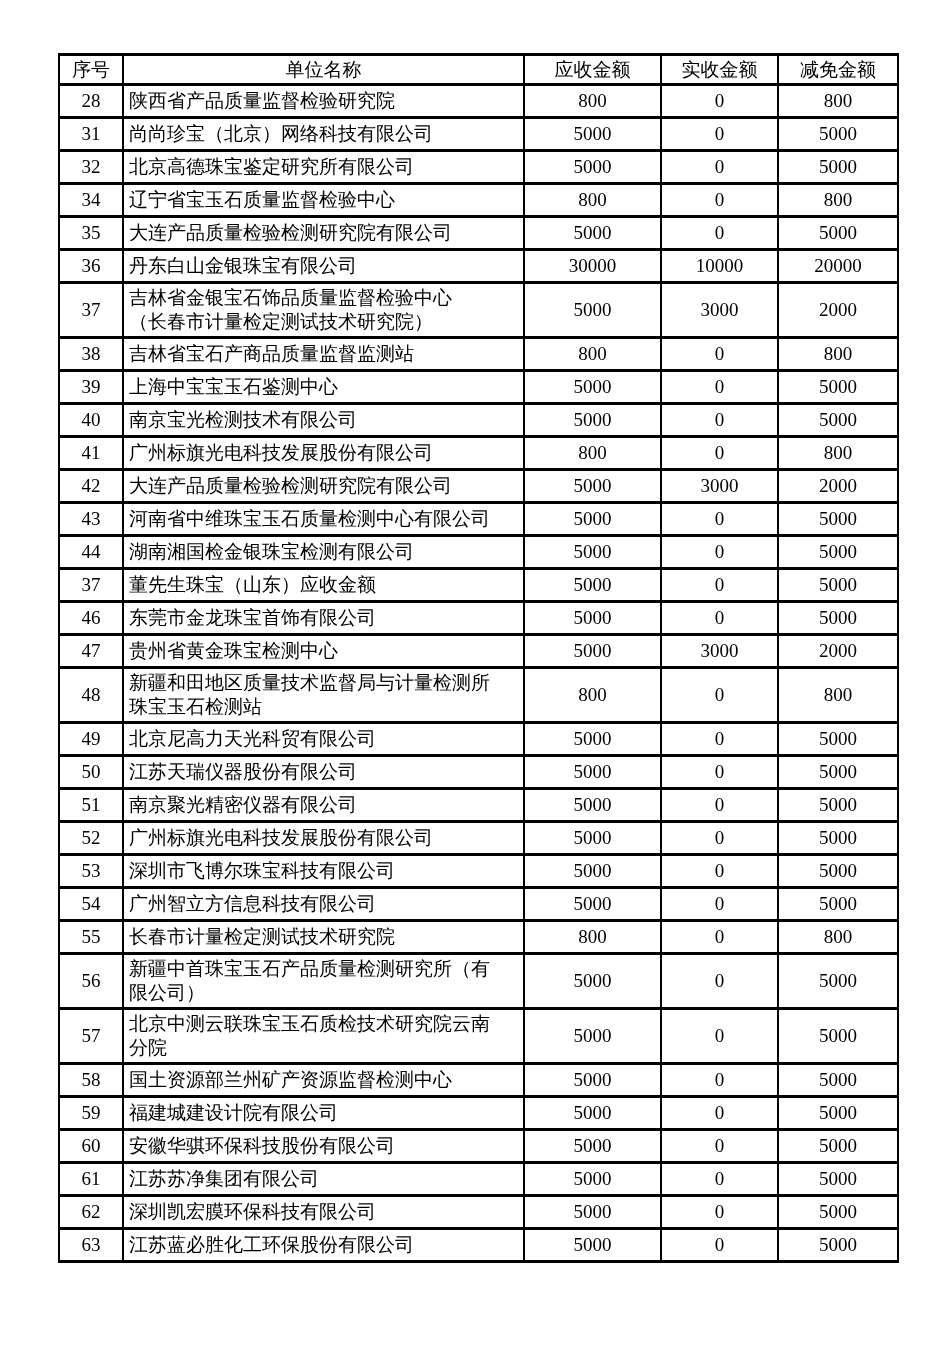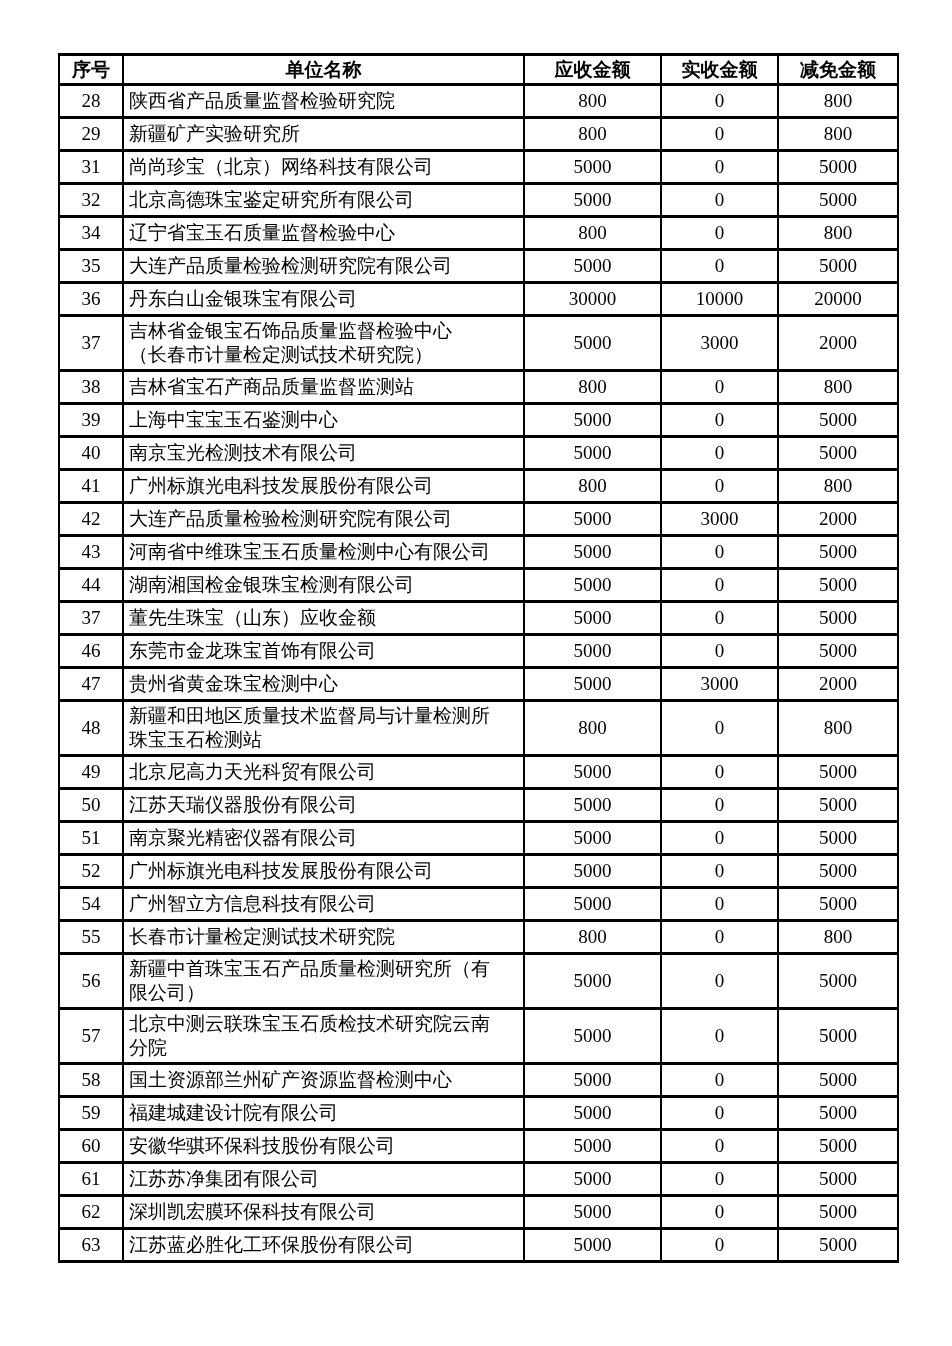--- a/index.html
+++ b/index.html
@@ -31,21 +31,21 @@
     border-right: 2px solid #000;
     border-top: 3px solid #000;
     border-bottom: 3px solid #000;
     padding: 0;
     vertical-align: middle;
     font-size: 19px;
     line-height: 24px;
     overflow: hidden;
   }
   .fee-table th {
-    font-weight: bold;
+    font-weight: normal;
     height: 27px;
   }
   .fee-table td {
     height: 26px;
   }
   td.c-no, td.c-amt {
     text-align: center;
     font-family: "Liberation Serif", "DejaVu Serif", serif;
   }
   td.c-name {
@@ -77,27 +77,20 @@
   <tbody>
 
       <tr>
         <td class="c-no">28</td>
         <td class="c-name">陕西省产品质量监督检验研究院</td>
         <td class="c-amt">800</td>
         <td class="c-amt">0</td>
         <td class="c-amt">800</td>
       </tr>
 
-      <tr>
-        <td class="c-no">29</td>
-        <td class="c-name">新疆矿产实验研究所</td>
-        <td class="c-amt">800</td>
-        <td class="c-amt">0</td>
-        <td class="c-amt">800</td>
-      </tr>
 
 
       <tr>
         <td class="c-no">31</td>
         <td class="c-name">尚尚珍宝（北京）网络科技有限公司</td>
         <td class="c-amt">5000</td>
         <td class="c-amt">0</td>
         <td class="c-amt">5000</td>
       </tr>
 
@@ -256,20 +249,27 @@
       </tr>
 
       <tr>
         <td class="c-no">52</td>
         <td class="c-name">广州标旗光电科技发展股份有限公司</td>
         <td class="c-amt">5000</td>
         <td class="c-amt">0</td>
         <td class="c-amt">5000</td>
       </tr>
 
+      <tr>
+        <td class="c-no">53</td>
+        <td class="c-name">深圳市飞博尔珠宝科技有限公司</td>
+        <td class="c-amt">5000</td>
+        <td class="c-amt">0</td>
+        <td class="c-amt">5000</td>
+      </tr>
 
       <tr>
         <td class="c-no">54</td>
         <td class="c-name">广州智立方信息科技有限公司</td>
         <td class="c-amt">5000</td>
         <td class="c-amt">0</td>
         <td class="c-amt">5000</td>
       </tr>
 
       <tr>

